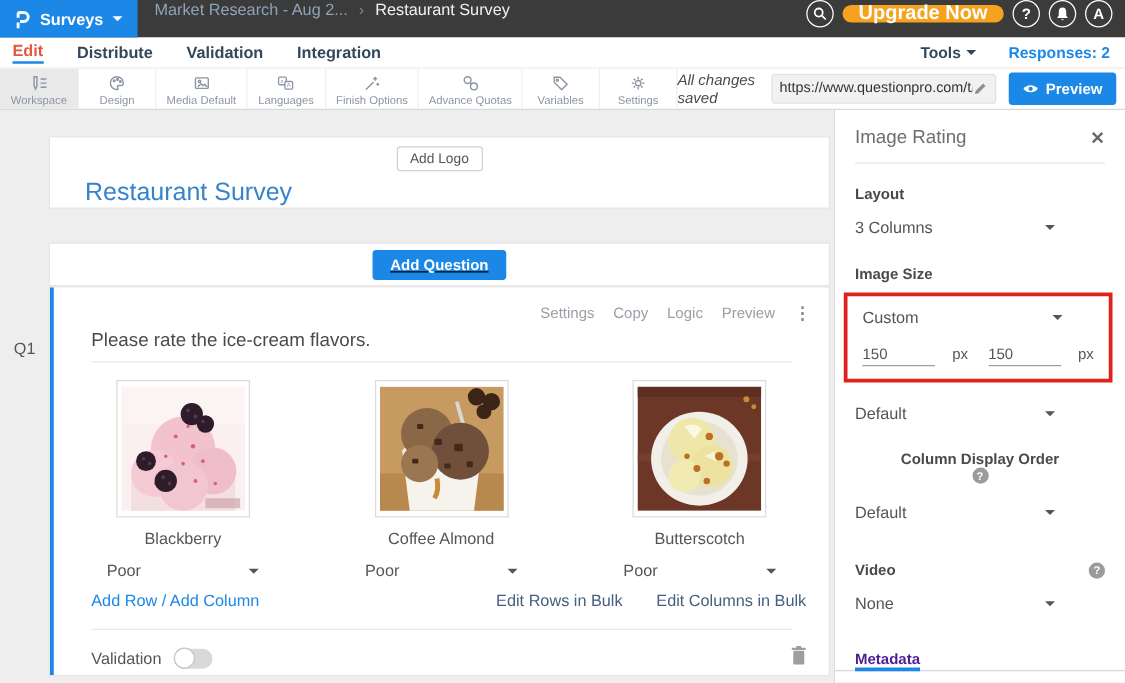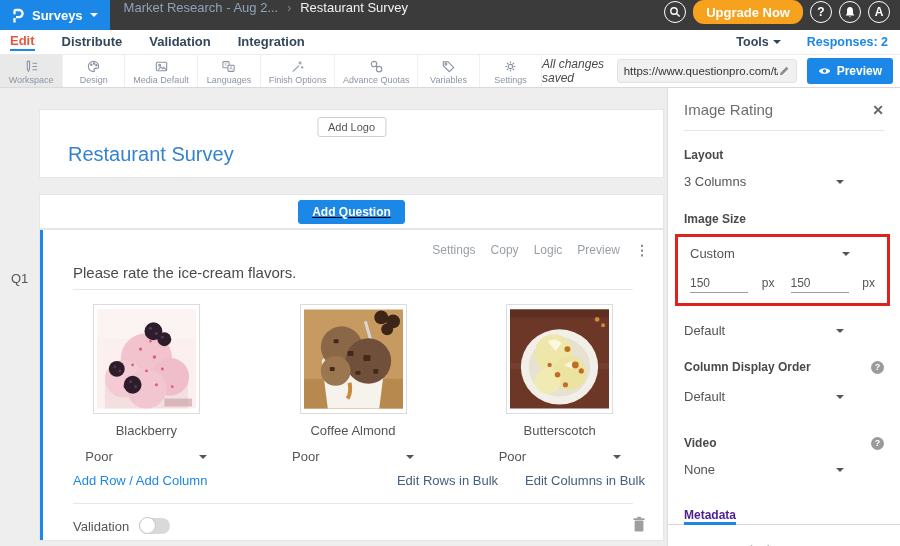--- a/index.html
+++ b/index.html
@@ -13,22 +13,22 @@
   .logo-area .product { color:#fff; font-size:13px; font-weight:700; }
   .caret-w { width:0; height:0; border:4px solid transparent; border-top-color:#fff; margin-top:4px; }
   .breadcrumb { display:flex; align-items:center; gap:9px; margin-left:14px; }
   .bc-folder { color:#8FA3B8; font-size:13px; }
   .bc-sep { color:#8A8A8A; font-size:12px; }
   .bc-survey { color:#F2F2F2; font-size:13px; }
   .top-right { margin-left:auto; display:flex; align-items:center; gap:7px; padding-right:10px; }
   .circle-btn { width:22px; height:22px; border:1.5px solid #fff; border-radius:50%;
     display:flex; align-items:center; justify-content:center; color:#fff;
     font-size:12px; font-weight:700; cursor:pointer; }
-  .upgrade-btn { height:24px; background:#F6A21E; border-radius:11px; color:#fff;
-    font-size:13px; font-weight:700; display:flex; align-items:center;
+  .upgrade-btn { height:14px; background:#F6A21E; border-radius:11px; color:#fff;
+    font-size:16px; font-weight:700; display:flex; align-items:center;
     padding:0 13px; cursor:pointer; }
 
   
   .menubar { height:25px; background:#fff; display:flex; align-items:center;
     padding:0 12px 0 10px; border-bottom:1px solid #ECECEC; }
   .menu-item { font-size:13px; font-weight:700; color:#33475B; margin-right:27px;
     cursor:pointer; padding-bottom:1px; }
   .menu-item.active { color:#E4573D; border-bottom:2px solid #1B87E6; }
   .menu-right { margin-left:auto; display:flex; align-items:center; gap:26px; }
   .tools-link { font-size:12.5px; font-weight:700; color:#33475B; display:flex;
@@ -51,21 +51,21 @@
   .url-box input { flex:1; border:none; background:transparent; font-size:11.5px;
     color:#333; outline:none; font-family:"Liberation Sans",sans-serif; min-width:0; }
   .preview-btn { height:26px; background:#1B87E6; border:none; border-radius:3px;
     color:#fff; font-size:12px; font-weight:700; display:flex; align-items:center;
     gap:6px; padding:0 11px; cursor:pointer; }
 
   
   .main { position:absolute; top:88px; left:0; right:0; bottom:0; background:#EEEEEE; }
   .q-id { position:absolute; left:11px; top:183px; font-size:13px; color:#555; }
 
-  .survey-card { position:absolute; left:40px; top:22px; width:623px; height:67px;
+  .survey-card { position:absolute; left:40px; top:22px; width:623px; height:56px;
     background:#fff; box-shadow:0 0 0 1px #E6E6E6; }
   .add-logo-btn { position:absolute; top:7px; left:50%; transform:translateX(-50%);
     background:#fff; border:1px solid #CFCFCF; border-radius:3px; padding:3px 10px;
     font-size:11px; color:#555; cursor:pointer; }
   .survey-title { position:absolute; left:28px; top:33px; font-size:20px; color:#3583CC; }
 
   .addq-card { position:absolute; left:40px; top:107px; width:623px; height:33px;
     background:#fff; display:flex; align-items:center; justify-content:center;
     box-shadow:0 0 0 1px #E6E6E6;text-decoration:underline; }
   .add-question-btn { background:#1B87E6; border:1px solid #1B87E6; border-radius:3px;
@@ -454,21 +454,21 @@
           <span class="px-unit">px</span>
         </div>
       </div>
     </div>
 
     <div class="dd" style="margin-top:17px;">
       <span class="val">Default</span>
       <span class="caret-g"></span>
     </div>
 
-    <div class="p-row" style="margin-top:22px;">
+    <div class="p-row" style="margin-top:22px;flex-direction:column;">
       <span class="p-label">Column Display Order</span>
       <span class="help-icon">?</span>
     </div>
     <div class="dd" style="margin-top:15px;">
       <span class="val">Default</span>
       <span class="caret-g"></span>
     </div>
 
     <div class="p-row" style="margin-top:32px;">
       <span class="p-label">Video</span>

